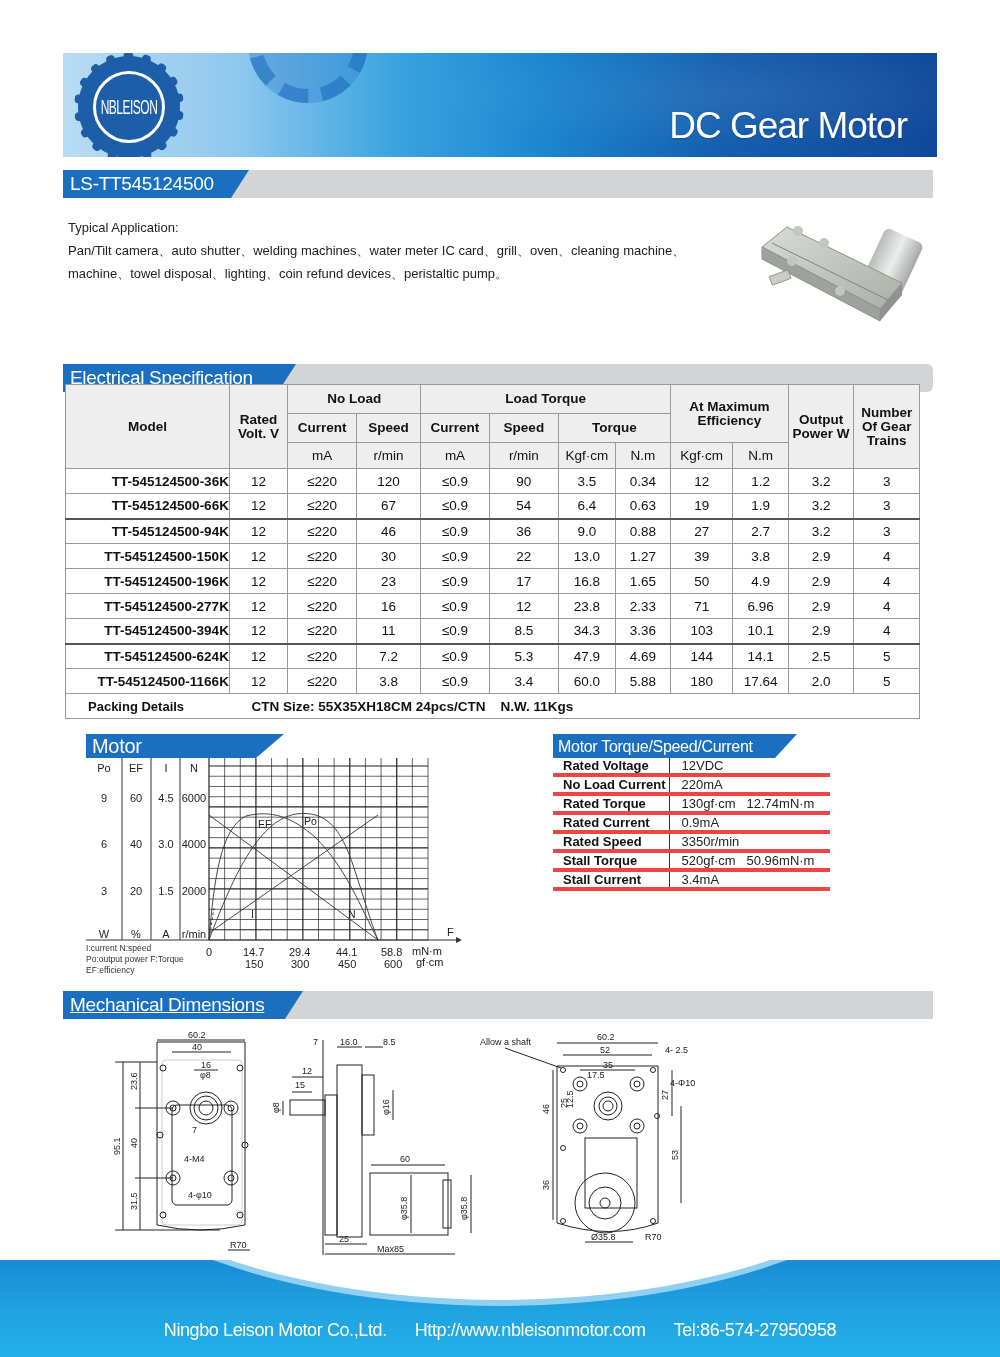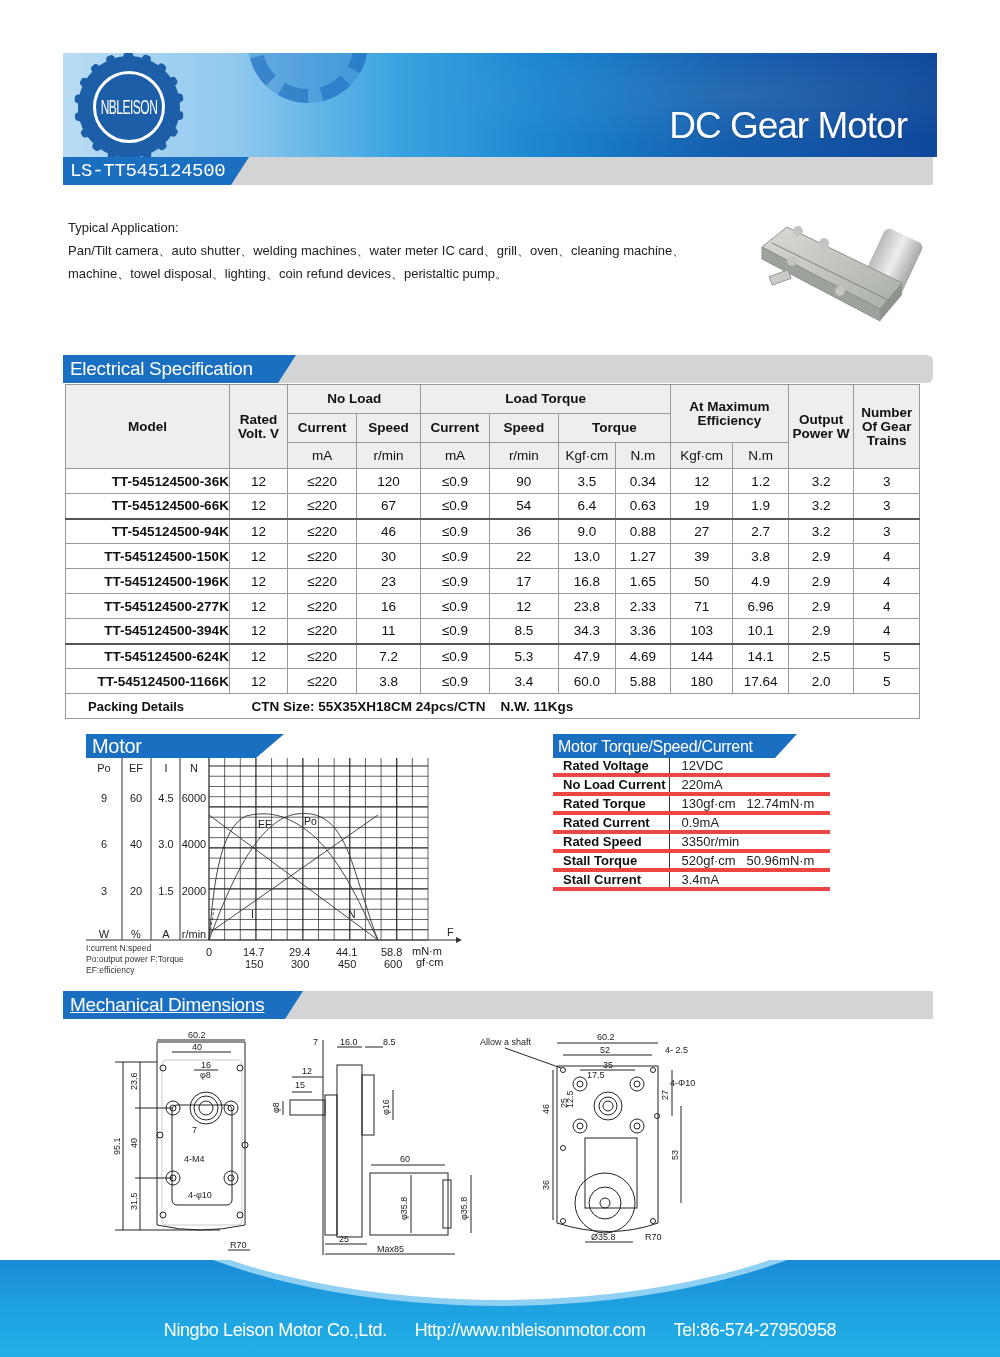--- a/index.html
+++ b/index.html
@@ -133,21 +133,21 @@
   <div class="gear-bg"></div>
   <div class="map-shade"></div>
   <div class="logo">
     <div class="logo-inner">
       <span class="logo-text">NBLEISON</span>
     </div>
   </div>
   <div class="banner-title">DC Gear Motor</div>
 </div>
 
-<div class="section-bar" style="top:157px;font-family:Liberation Mono, monospace;">
+<div class="section-bar" style="top:170px;">
   <div class="tab" style="width:168px;">LS-TT545124500</div>
 </div>
 
 <div class="app-text">
   <div>Typical Application:</div>
   <div>Pan/Tilt camera、auto shutter、welding machines、water meter IC card、grill、oven、cleaning machine、</div>
   <div>machine、towel disposal、lighting、coin refund devices、peristaltic pump。</div>
 </div>
 
 <svg class="motor-photo" viewBox="0 0 180 125" width="180" height="125">
@@ -167,21 +167,21 @@
   <polygon points="10,42 10,54 128,116 128,104" fill="#9ea29c" stroke="#8e928c" stroke-width="1"></polygon>
   <polygon points="128,104 150,78 150,90 128,116" fill="#8f938d"></polygon>
   <line x1="20" y1="38" x2="138" y2="96" stroke="#7f837d" stroke-width="1"></line>
   <rect x="18" y="68" width="20" height="9" fill="#c9ccc7" stroke="#888" stroke-width="0.8" transform="rotate(-20 28 72)"></rect>
   <circle cx="46" cy="26" r="5" fill="#c2c5c0"></circle>
   <circle cx="72" cy="38" r="5" fill="#c2c5c0"></circle>
   <circle cx="40" cy="56" r="5" fill="#c2c5c0"></circle>
   <circle cx="88" cy="86" r="5" fill="#c2c5c0"></circle>
 </svg>
 
-<div class="section-bar" style="top:355px;border-radius:6px;">
+<div class="section-bar" style="top:364px;border-radius:6px;">
   <div class="tab" style="width:215px;">Electrical Specification</div>
 </div>
 
 <table class="spec-table">
   <colgroup>
     <col style="width:166px">
       <col style="width:59px">
       <col style="width:69px">
       <col style="width:65px">
     <col style="width:69px">

